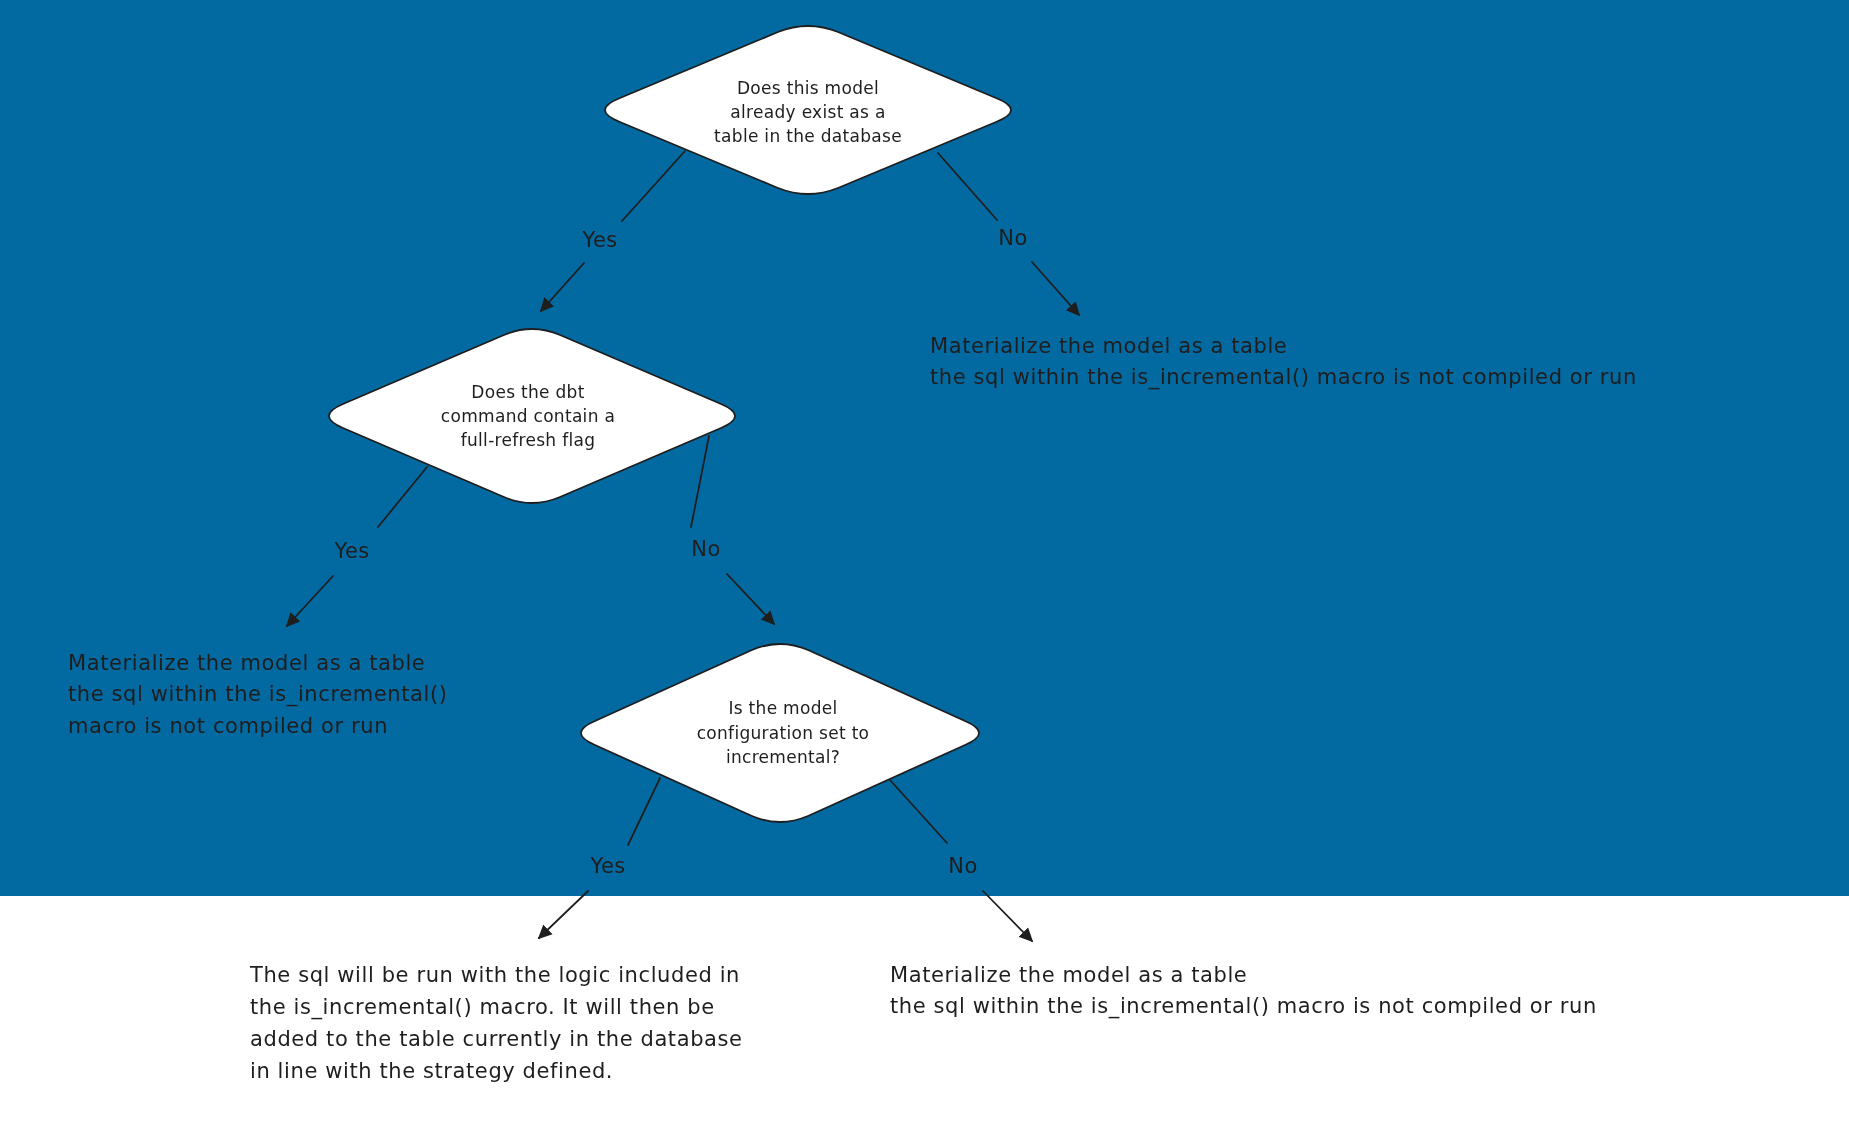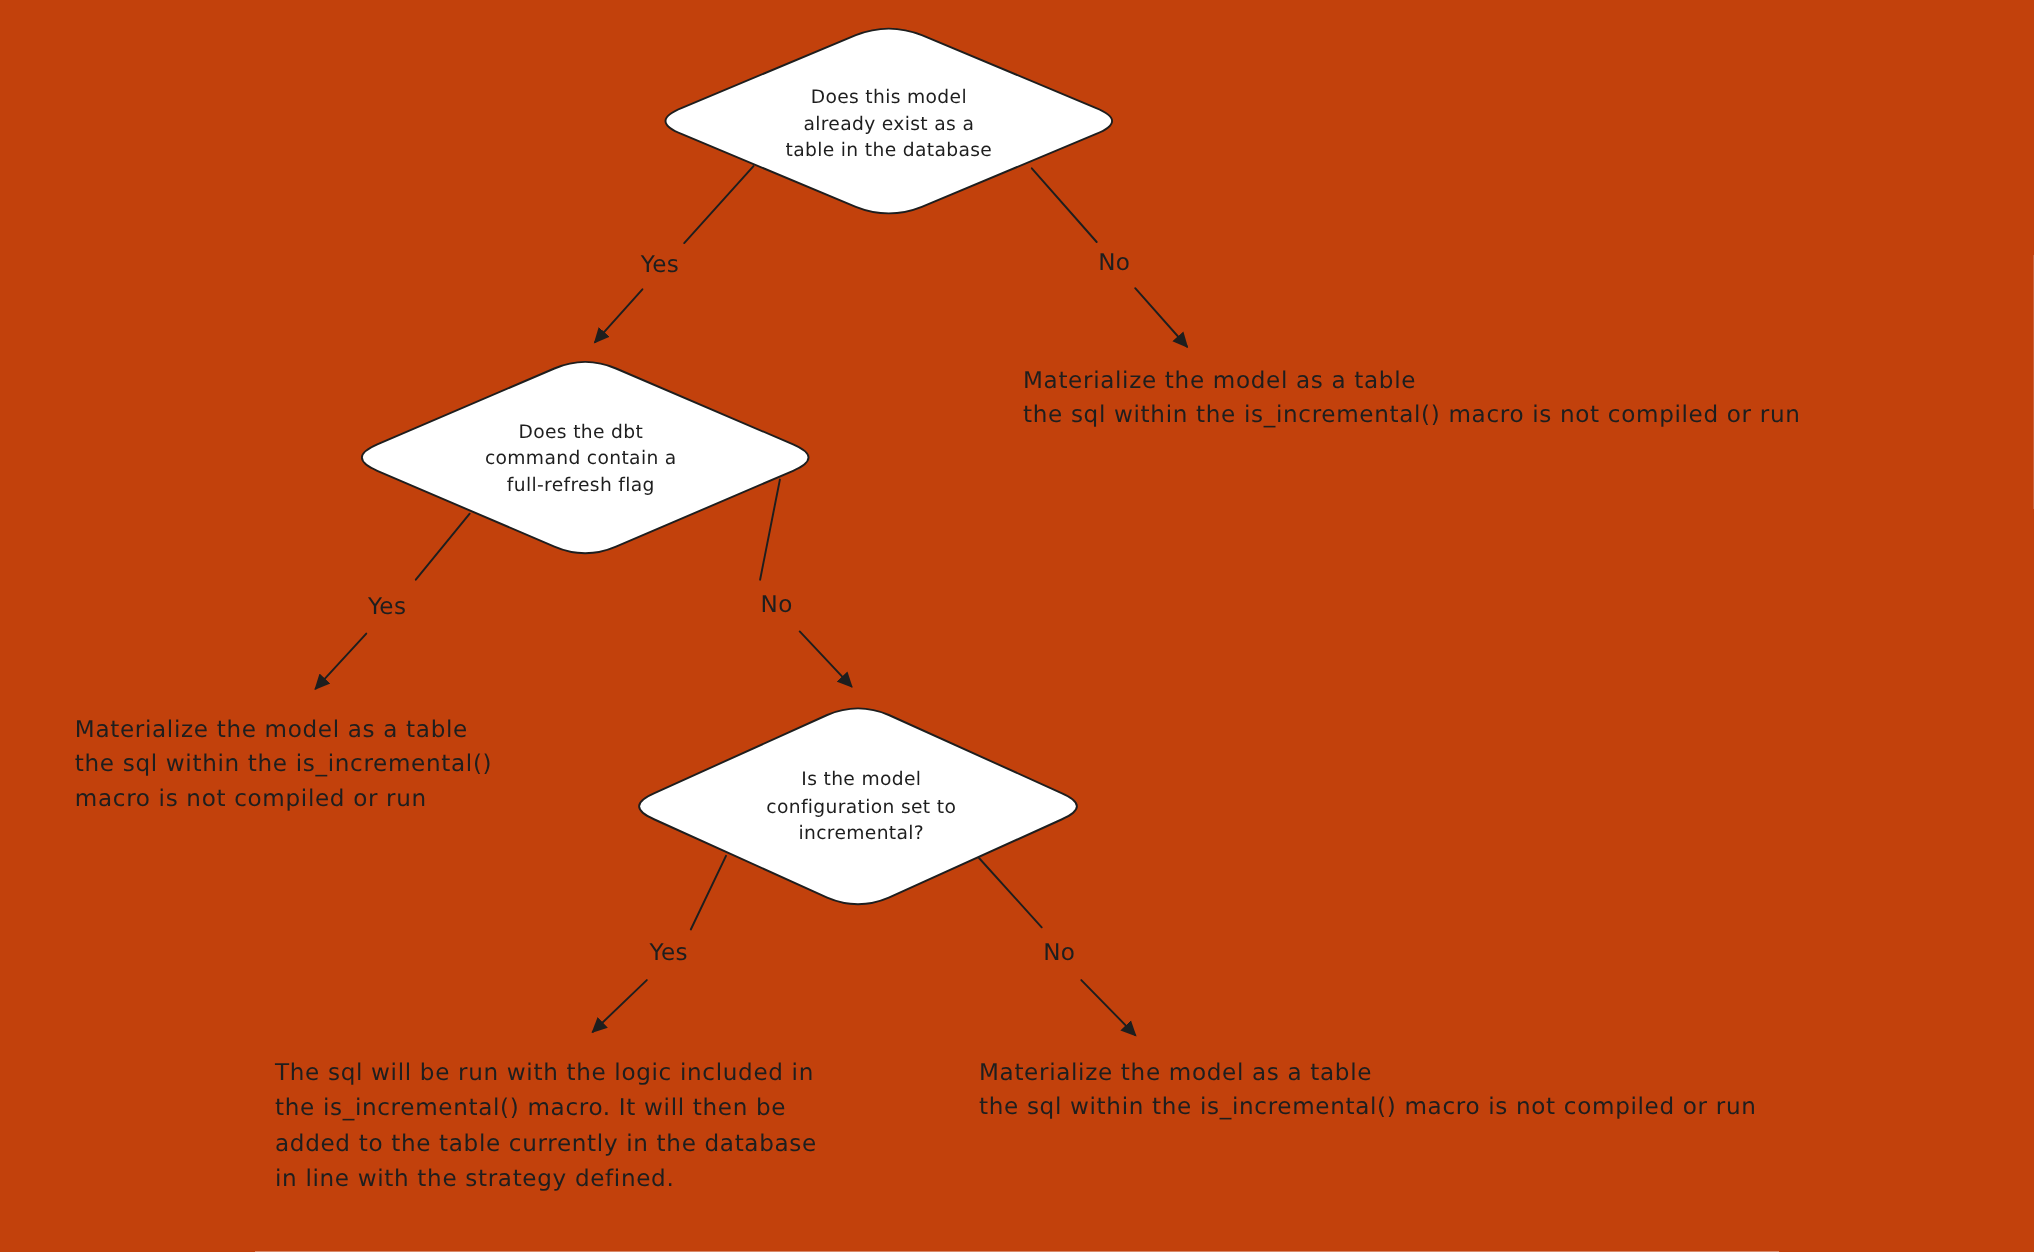--- a/index.html
+++ b/index.html
@@ -6,22 +6,22 @@
     margin: 0;
     padding: 0;
     background: #ffffff;
     width: 1849px;
     height: 1138px;
     overflow: hidden;
   }
   .canvas-wrap {
     position: relative;
     width: 1849px;
-    height: 1138px;
-    background: #c2410c;
+    height: 896px;
+    background: #0369a1;
   }
   svg text {
     font-family: "DejaVu Sans", sans-serif;
     fill: #1e1e1e;
   }
   .node-label {
     font-size: 17px;
     letter-spacing: 0.3px;
     text-anchor: middle;
   }

